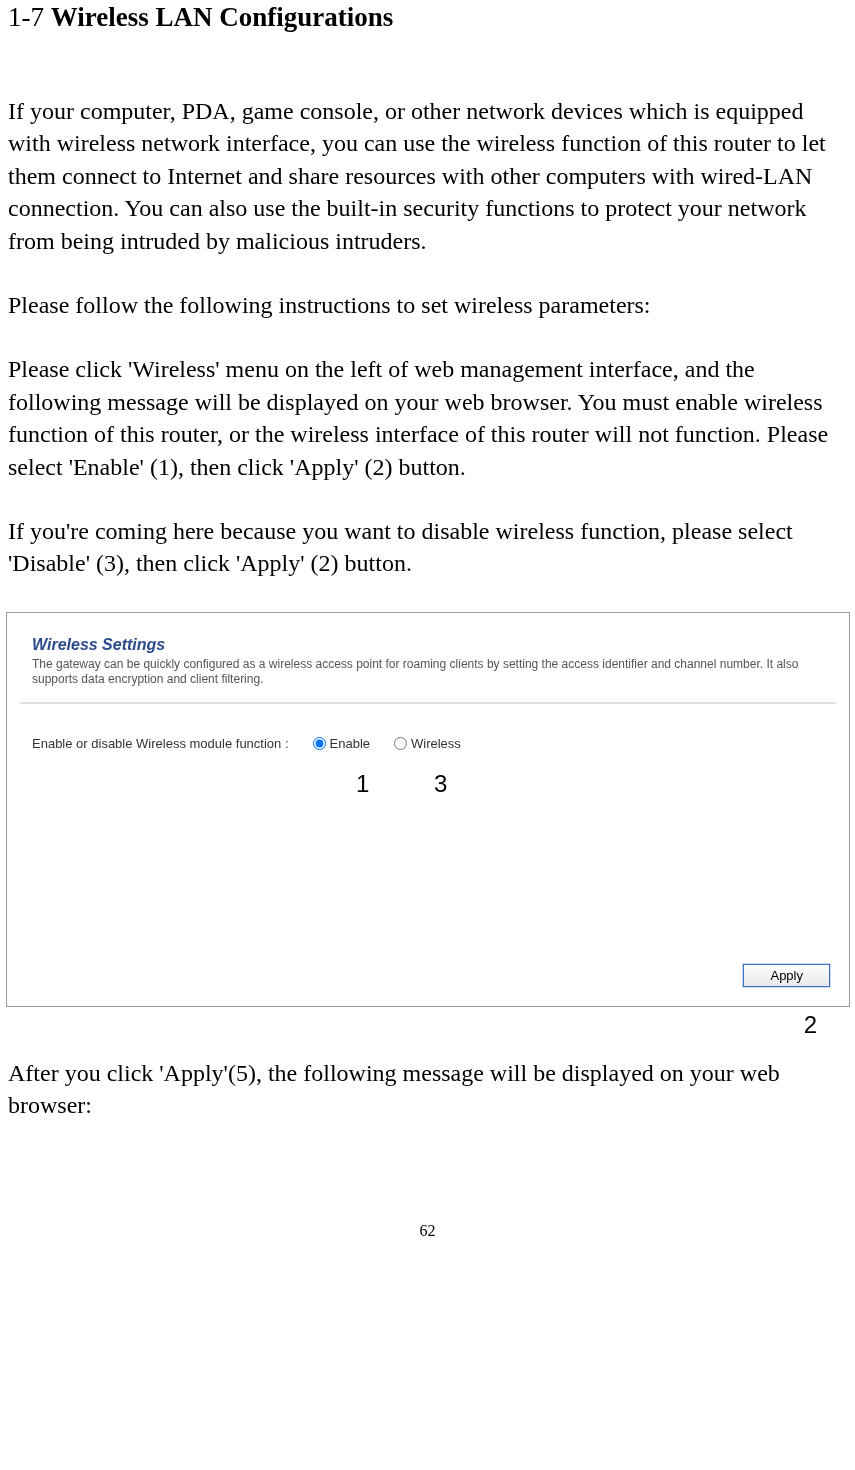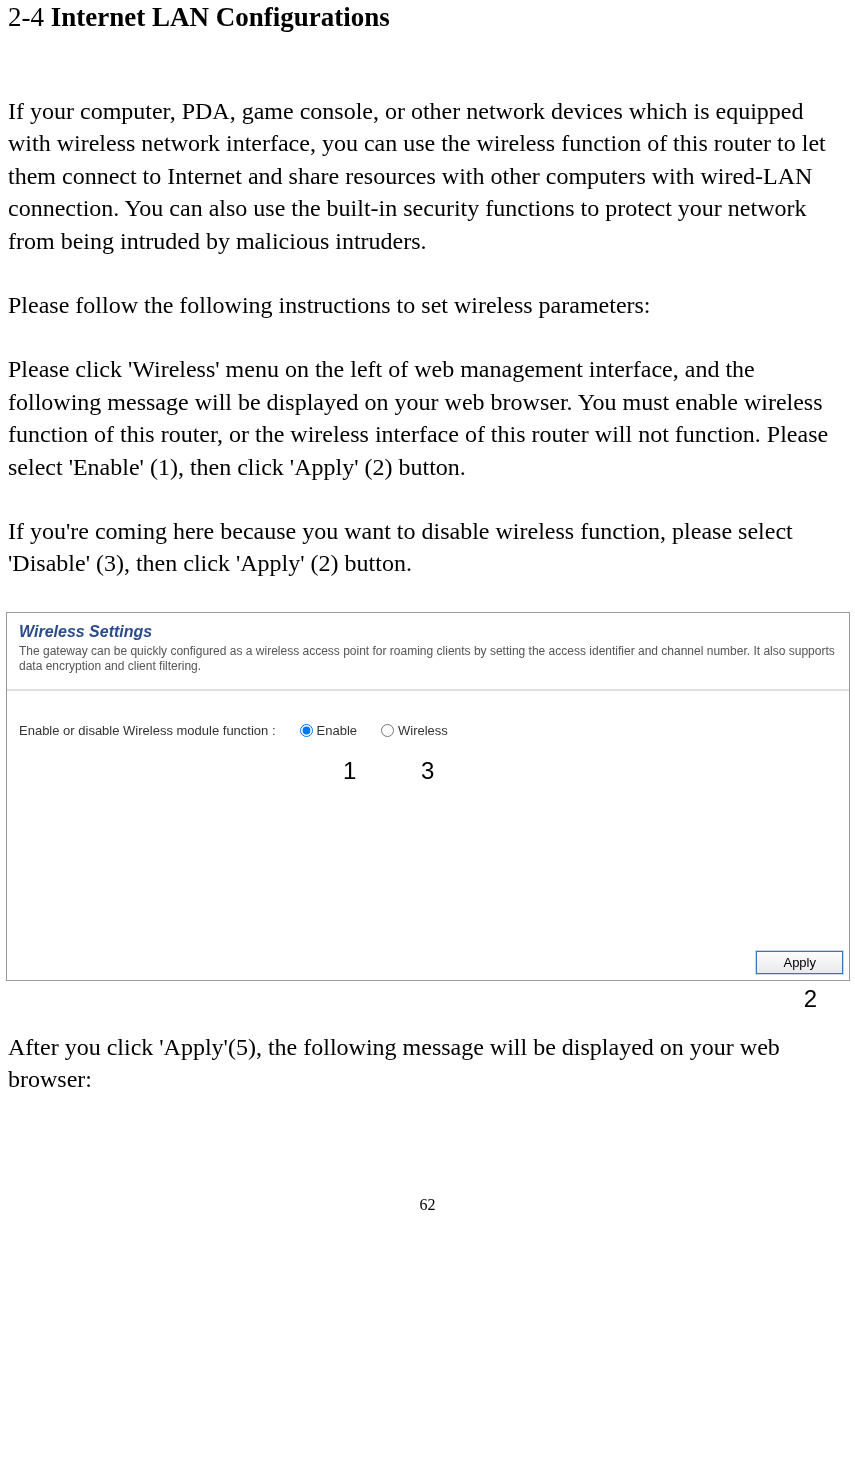--- a/index.html
+++ b/index.html
@@ -29,21 +29,21 @@
       font-size: 24px;
       line-height: 1.35;
       margin-bottom: 32px;
     }
     .screenshot-panel {
       width: 844px;
       margin-left: -2px;
       border: 1px solid #999;
       background: #fff;
       position: relative;
-      padding: 0;
+      padding: 13px;
     }
     .panel-header {
       padding: 10px 12px 4px 12px;
     }
     .panel-title {
       font-family: Arial, Helvetica, sans-serif;
       font-size: 16px;
       font-weight: bold;
       font-style: italic;
       color: #2b4a8b;
@@ -119,22 +119,22 @@
       text-align: center;
       font-size: 16px;
       margin-top: 100px;
       margin-bottom: 26px;
     }
   </style>
 </head>
 <body>
 
 <div class="section-heading">
-  <span class="section-number">2-4</span>
-  <span class="section-title">Internet LAN Configurations</span>
+  <span class="section-number">1-7</span>
+  <span class="section-title">Wireless LAN Configurations</span>
 </div>
 
 <p class="paragraph">If your computer, PDA, game console, or other network devices which is equipped with wireless network interface, you can use the wireless function of this router to let them connect to Internet and share resources with other computers with wired-LAN connection. You can also use the built-in security functions to protect your network from being intruded by malicious intruders.</p>
 <p class="paragraph">Please follow the following instructions to set wireless parameters:</p>
 <p class="paragraph">Please click 'Wireless' menu on the left of web management interface, and the following message will be displayed on your web browser. You must enable wireless function of this router, or the wireless interface of this router will not function. Please select 'Enable' (1), then click 'Apply' (2) button.</p>
 <p class="paragraph">If you're coming here because you want to disable wireless function, please select 'Disable' (3), then click 'Apply' (2) button.</p>
 
 <div class="screenshot-panel">
   <div class="panel-header">
     <div class="panel-title">Wireless Settings</div>

